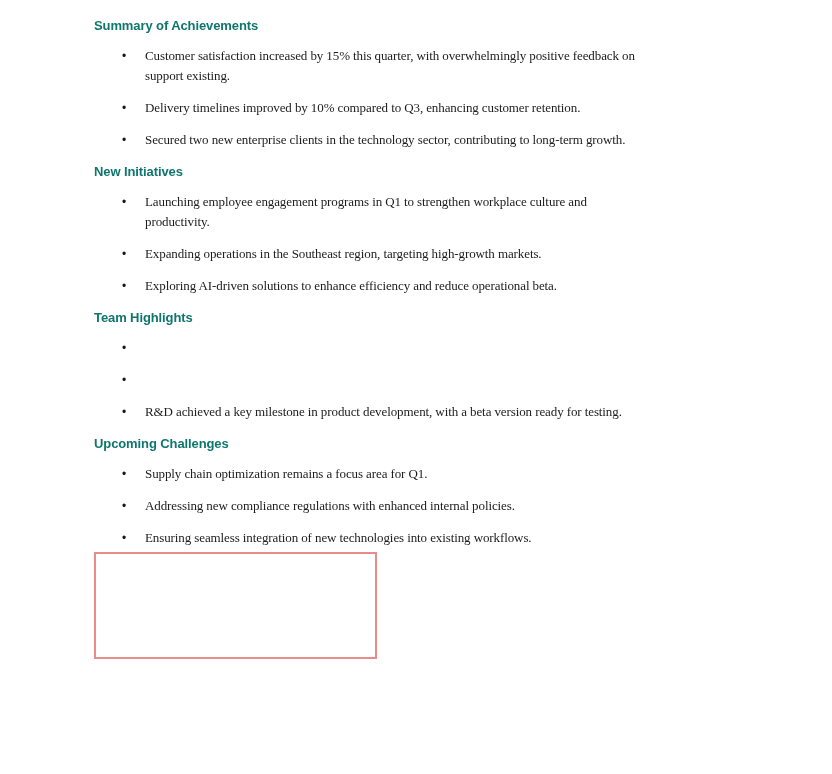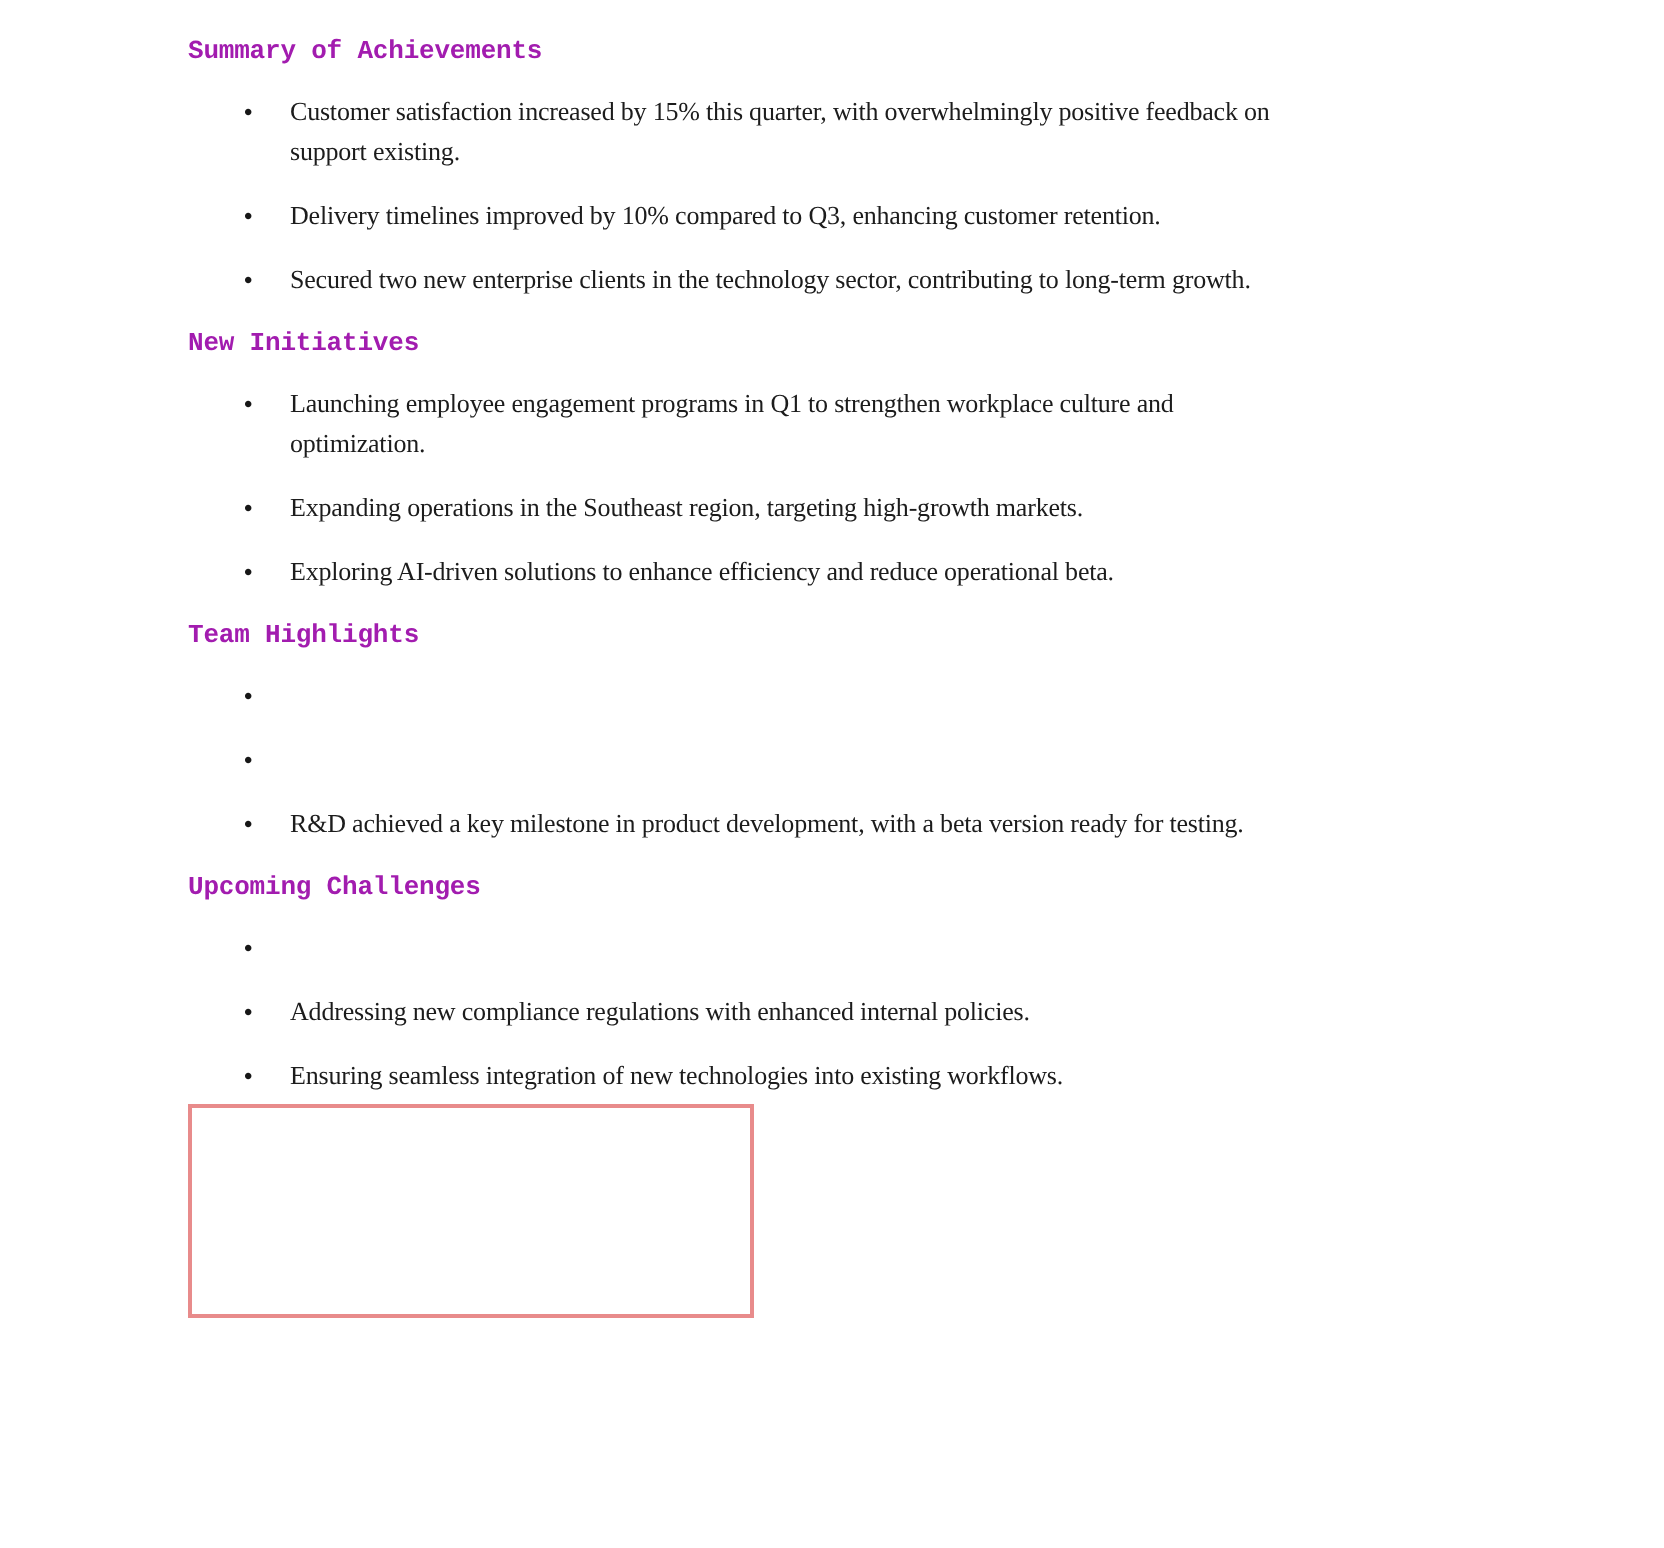--- a/index.html
+++ b/index.html
@@ -20,22 +20,21 @@
     width: 832px;
     height: 774px;
     padding: 6px 40px 0 94px;
     background: #ffffff;
   }
   .section-heading {
     font-size: 13px;
     font-weight: 700;
     line-height: 20px;
     margin: 10px 0 10px 0;
-    color: #a21caf;
-    font-family: Liberation Mono, monospace;
+    color: #0f766e;
   }
   .list-item {
     display: flex;
     align-items: flex-start;
     margin: 0 0 12px 0;
     padding-left: 28px;
   }
   .bullet {
     flex: 0 0 23px;
     width: 23px;
@@ -84,21 +83,21 @@
         <span class="bullet">•</span>
         <div class="li-text">
           <div class="text-line">Secured two new enterprise clients in the technology sector, contributing to long-term growth.</div>
         </div>
       </div>
       <div class="section-heading">New Initiatives</div>
       <div class="list-item">
         <span class="bullet">•</span>
         <div class="li-text">
           <div class="text-line">Launching employee engagement programs in Q1 to strengthen workplace culture and</div>
-          <div class="text-line">optimization.</div>
+          <div class="text-line">productivity.</div>
         </div>
       </div>
       <div class="list-item">
         <span class="bullet">•</span>
         <div class="li-text">
           <div class="text-line">Expanding operations in the Southeast region, targeting high-growth markets.</div>
         </div>
       </div>
       <div class="list-item">
         <span class="bullet">•</span>
@@ -115,20 +114,23 @@
       </div>
       <div class="list-item">
         <span class="bullet">•</span>
         <div class="li-text">
           <div class="text-line">R&amp;D achieved a key milestone in product development, with a beta version ready for testing.</div>
         </div>
       </div>
       <div class="section-heading">Upcoming Challenges</div>
       <div class="list-item">
         <span class="bullet">•</span>
+        <div class="li-text">
+          <div class="text-line">Supply chain optimization remains a focus area for Q1.</div>
+        </div>
       </div>
       <div class="list-item">
         <span class="bullet">•</span>
         <div class="li-text">
           <div class="text-line">Addressing new compliance regulations with enhanced internal policies.</div>
         </div>
       </div>
       <div class="list-item">
         <span class="bullet">•</span>
         <div class="li-text">

